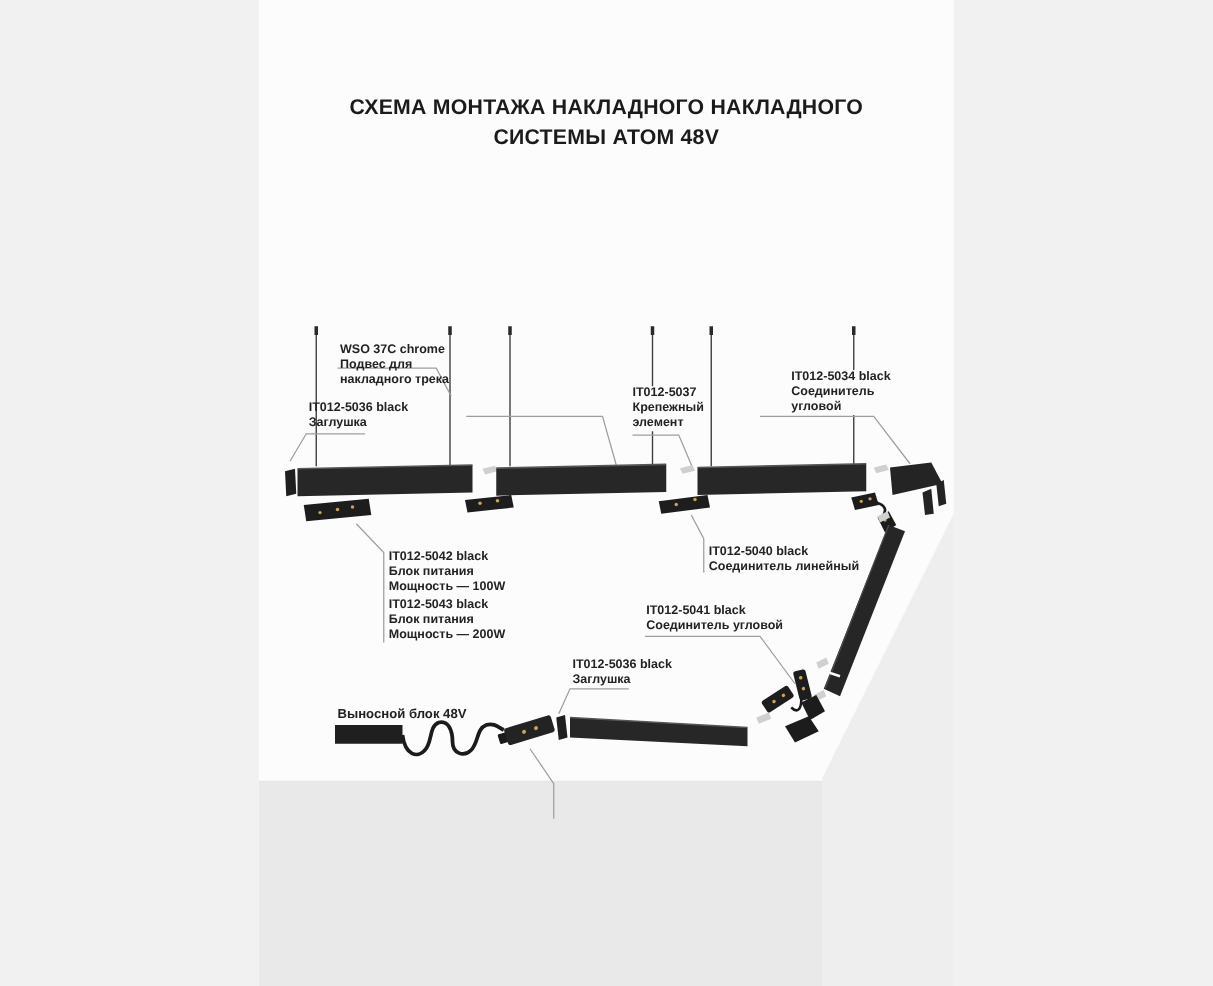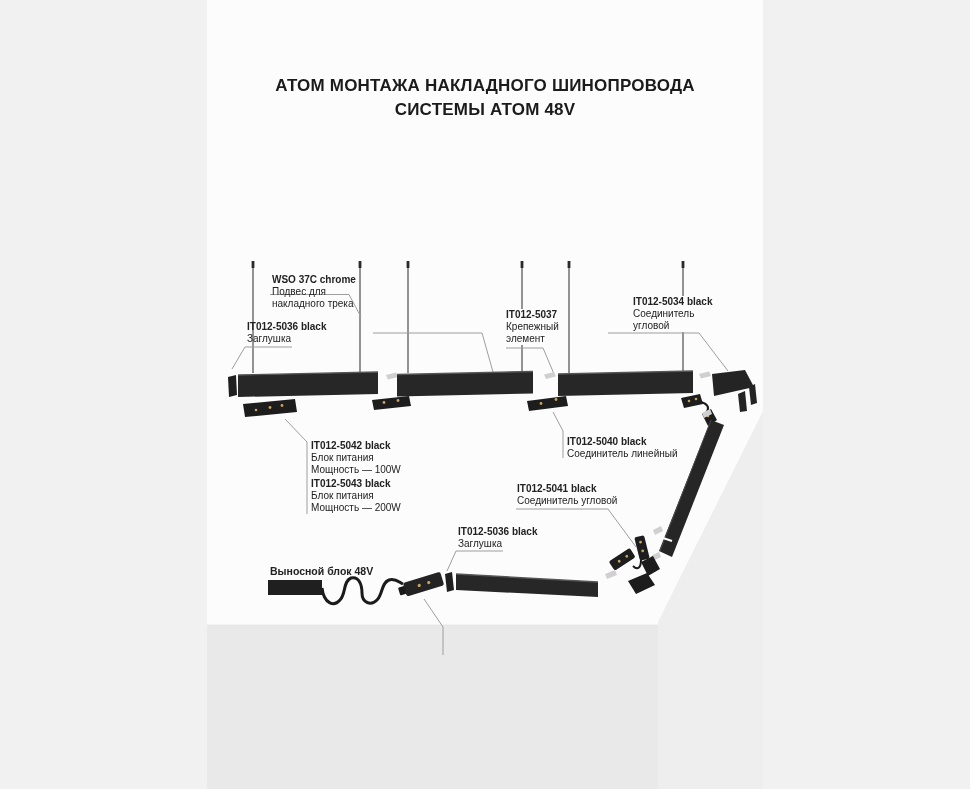--- a/index.html
+++ b/index.html
@@ -4,21 +4,21 @@
 <style>
   html,body{margin:0;padding:0;}
   body{background:#f1f1f1;font-family:"Liberation Sans",sans-serif;}
   .stage{position:relative;width:970px;height:789px;background:#f1f1f1;overflow:hidden;}
   .stage svg{position:absolute;left:0;top:0;}
   .title{position:absolute;left:207px;top:74px;width:556px;text-align:center;
          font-size:17px;line-height:24px;font-weight:700;color:#1b1b1b;letter-spacing:.2px;}
   .callout{position:absolute;font-size:10px;line-height:12px;color:#222;white-space:nowrap;}
   .callout.bg{background:#fcfcfc;padding-right:3px;}
   .callout .code{font-weight:700;}
-  .callout .desc{font-weight:400;}
+  .callout .desc{font-weight:700;}
   .plain-label{position:absolute;font-size:10.5px;color:#222;white-space:nowrap;font-weight:bold;}
 </style>
 </head>
 <body>
 
 <div class="stage">
 
   <svg width="970" height="789" viewBox="0 0 970 789">
 
     <rect x="207" y="0" width="556" height="789" fill="#fcfcfc"></rect>
@@ -130,21 +130,21 @@
       </g>
       <g transform="rotate(-33 622 560)">
         <rect x="610" y="554" width="25" height="11" rx="2" fill="#1d1d1d"></rect>
         <circle cx="619" cy="559.5" r="1.4" fill="#c9a45c"></circle>
         <circle cx="628" cy="559.5" r="1.4" fill="#c9a45c"></circle>
       </g>
     </g>
   </svg>
 
   <div class="title">
-    <div>АТОМ МОНТАЖА НАКЛАДНОГО ШИНОПРОВОДА</div>
+    <div>СХЕМА МОНТАЖА НАКЛАДНОГО НАКЛАДНОГО</div>
     <div>СИСТЕМЫ АТОМ 48V</div>
   </div>
 
   <div class="callout" style="left:272px;top:262px;margin-top:12px;">
     <div class="code">WSO 37C chrome</div>
     <div class="desc">Подвес для</div>
     <div class="desc">накладного  трека</div>
   </div>
 
   <div class="callout" style="left:247px;top:321px;">

